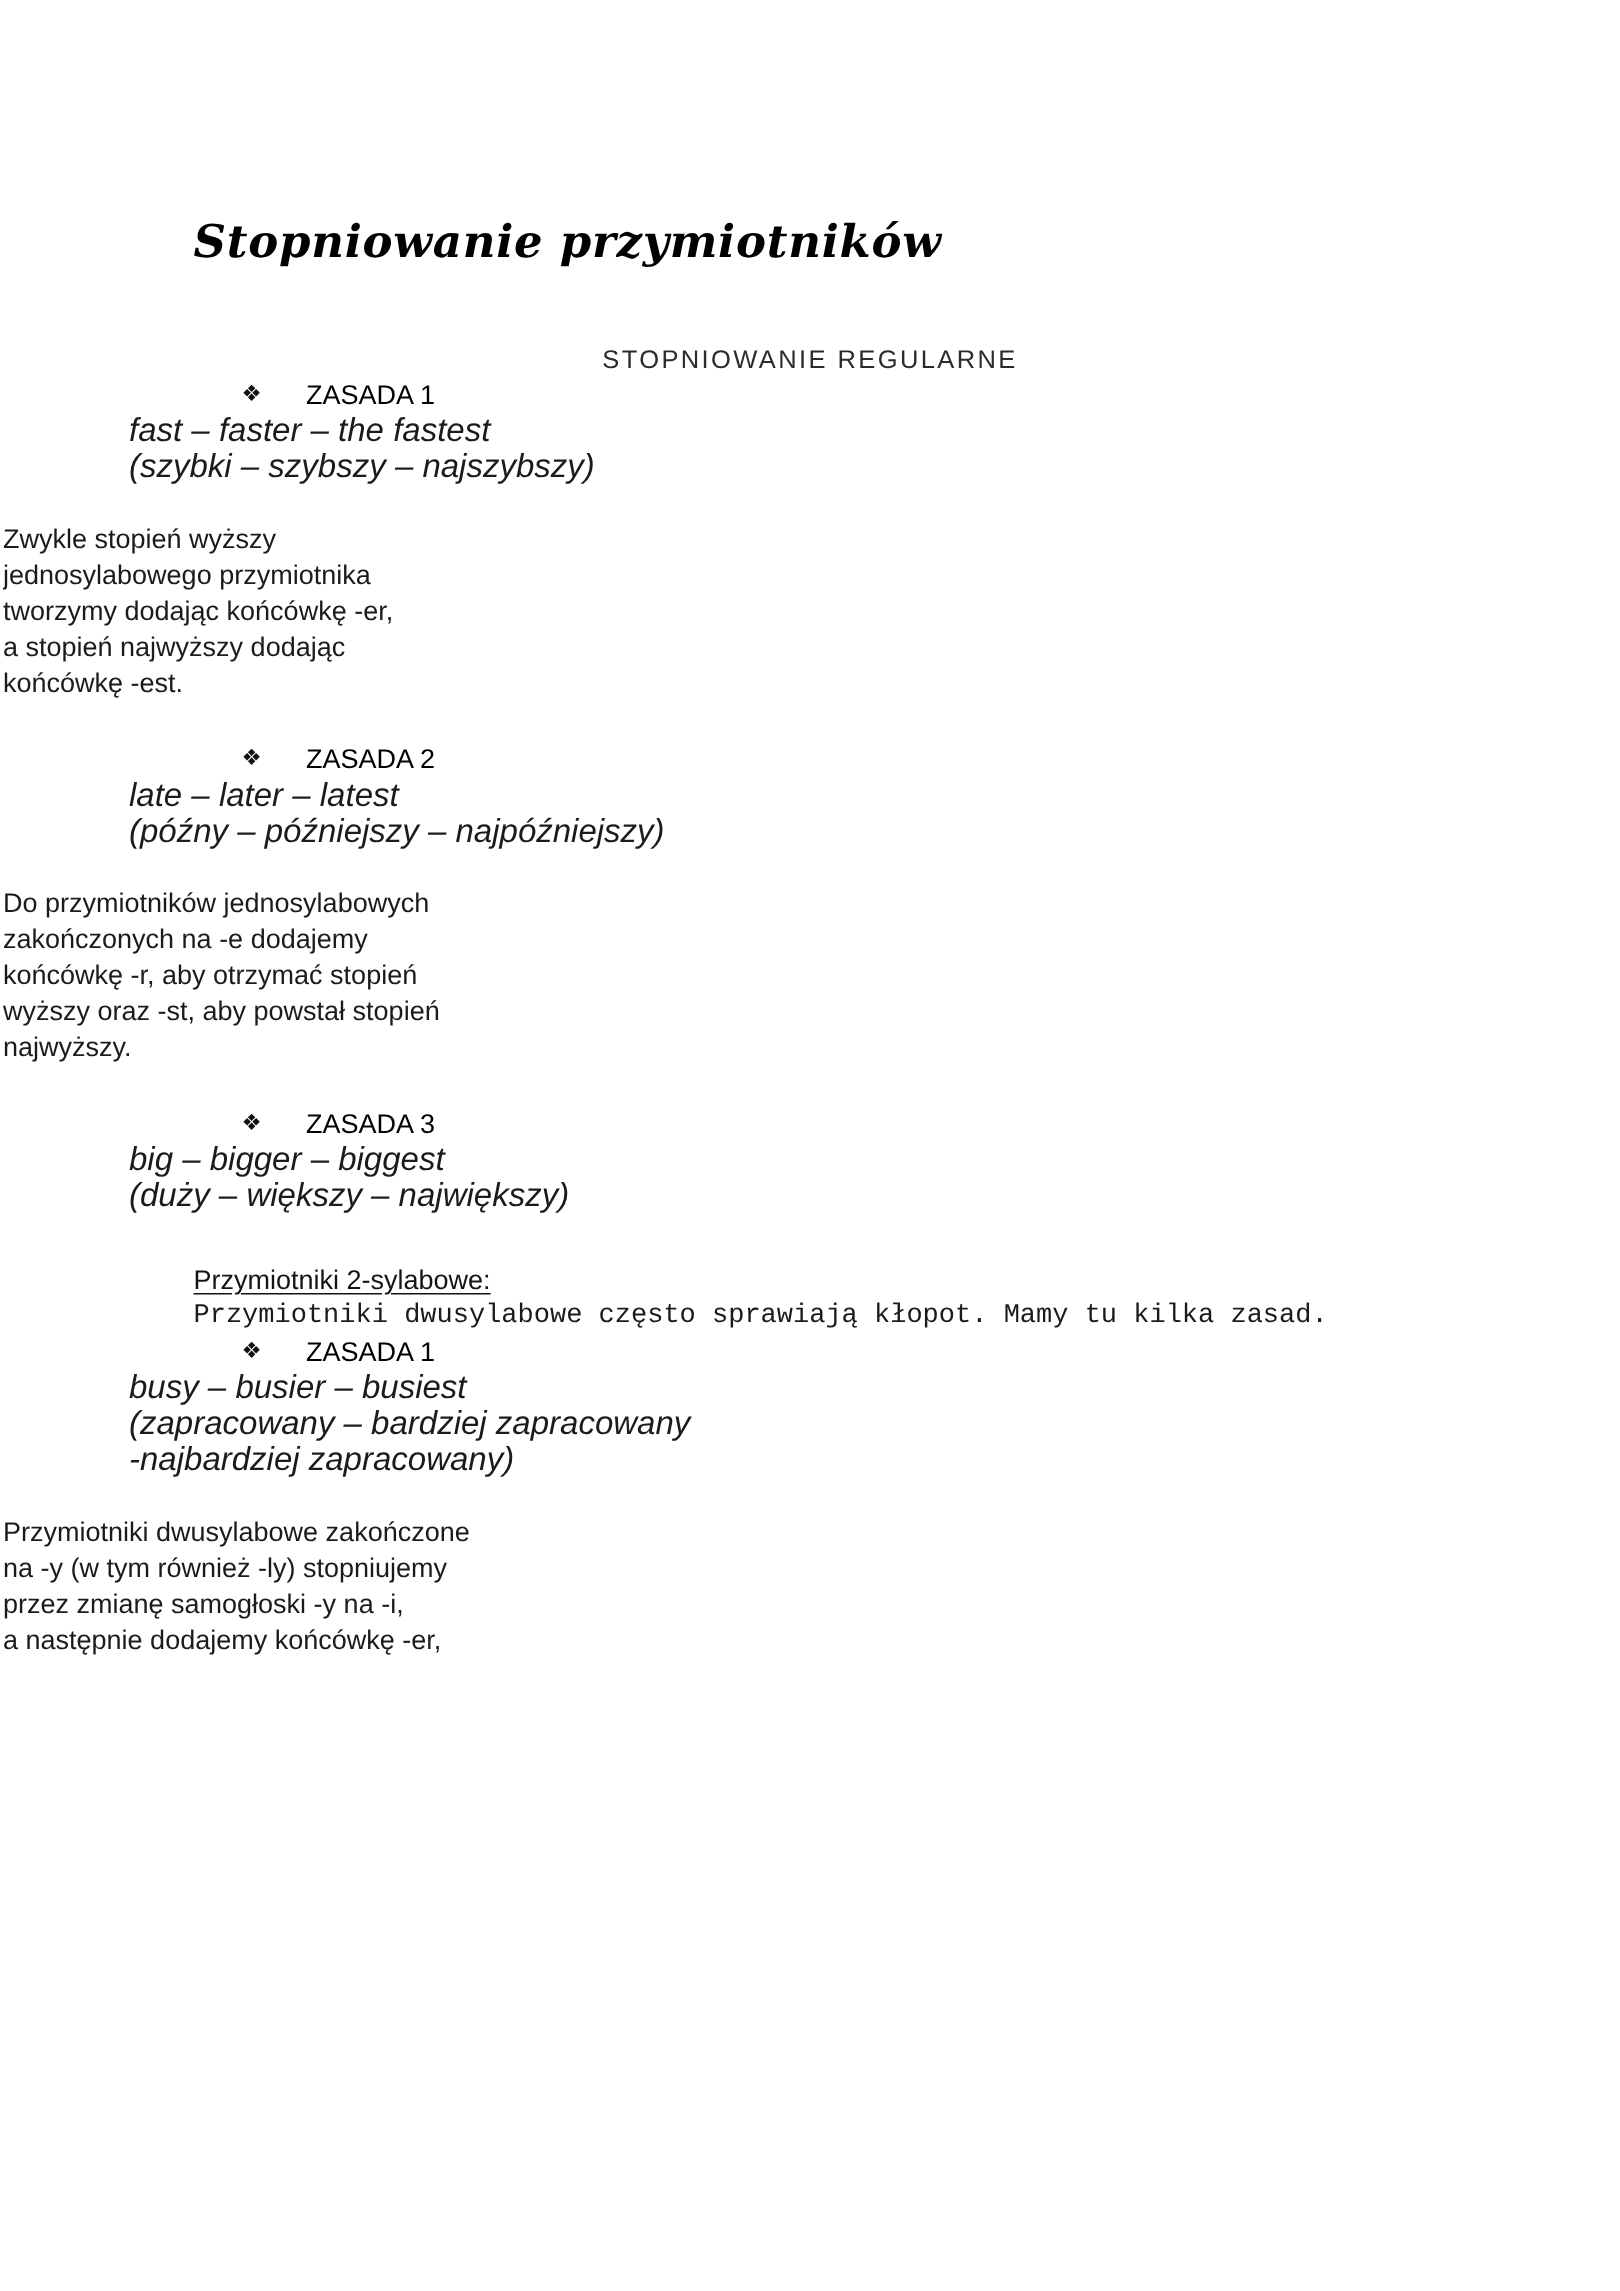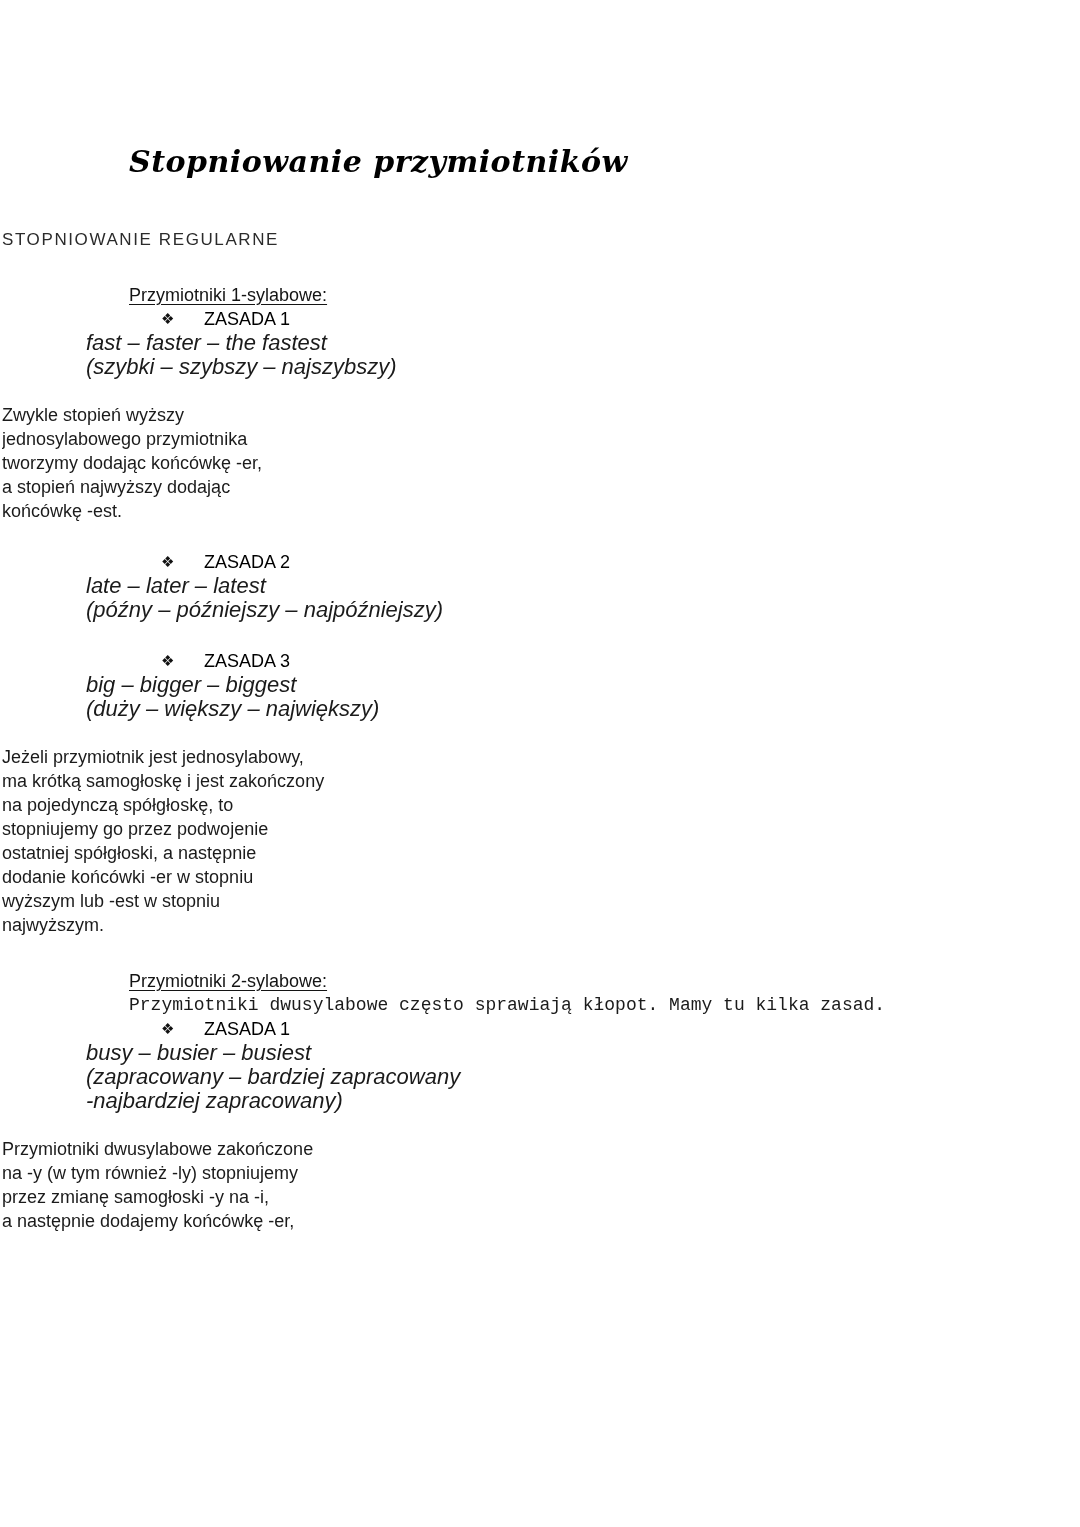--- a/index.html
+++ b/index.html
@@ -20,20 +20,21 @@
     font-family: "DejaVu Serif", serif;
     font-style: italic;
     font-weight: 700;
     font-size: 30px;
     line-height: 38px;
     color: #000000;
     letter-spacing: 0.5px;
   }
   .main-heading {
     margin-top: 48px;
+    text-align: center;
     font-size: 17px;
     line-height: 22px;
     letter-spacing: 1.6px;
     color: #2b2b2b;
   }
   .section-header {
     margin: 32px 0 0 127px;
     font-size: 18px;
     line-height: 24px;
     text-decoration: underline;
@@ -78,21 +79,20 @@
 </head>
 <body>
 
 <div class="page">
 
   <h1 class="doc-title">Stopniowanie przymiotników</h1>
 
   <div class="main-heading">STOPNIOWANIE REGULARNE</div>
 
   <div>
-    <div class="section-header">Przymiotniki 1-sylabowe:</div>
 
     <div class="rule">
       <div class="rule-head">
         <span class="bullet">❖</span>
         <span class="rule-name">ZASADA 1</span>
       </div>
       <div class="rule-example">fast – faster – the fastest
 (szybki – szybszy – najszybszy)</div>
       <div class="rule-expl">Zwykle stopień wyższy
 jednosylabowego przymiotnika
@@ -101,37 +101,34 @@
 końcówkę -est.</div>
     </div>
 
     <div class="rule">
       <div class="rule-head">
         <span class="bullet">❖</span>
         <span class="rule-name">ZASADA 2</span>
       </div>
       <div class="rule-example">late – later – latest
 (późny – późniejszy – najpóźniejszy)</div>
+      <div class="rule-expl">Do przymiotników jednosylabowych
+zakończonych na -e dodajemy
+końcówkę -r, aby otrzymać stopień
+wyższy oraz -st, aby powstał stopień
+najwyższy.</div>
     </div>
 
     <div class="rule">
       <div class="rule-head">
         <span class="bullet">❖</span>
         <span class="rule-name">ZASADA 3</span>
       </div>
       <div class="rule-example">big – bigger – biggest
 (duży – większy – największy)</div>
-      <div class="rule-expl">Jeżeli przymiotnik jest jednosylabowy,
-ma krótką samogłoskę i jest zakończony
-na pojedynczą spółgłoskę, to
-stopniujemy go przez podwojenie
-ostatniej spółgłoski, a następnie
-dodanie końcówki -er w stopniu
-wyższym lub -est w stopniu
-najwyższym.</div>
     </div>
   </div>
 
   <div>
     <div class="section-header">Przymiotniki 2-sylabowe:</div>
     <div class="section-intro">Przymiotniki dwusylabowe często sprawiają kłopot. Mamy tu kilka zasad.</div>
 
     <div class="rule">
       <div class="rule-head">
         <span class="bullet">❖</span>

